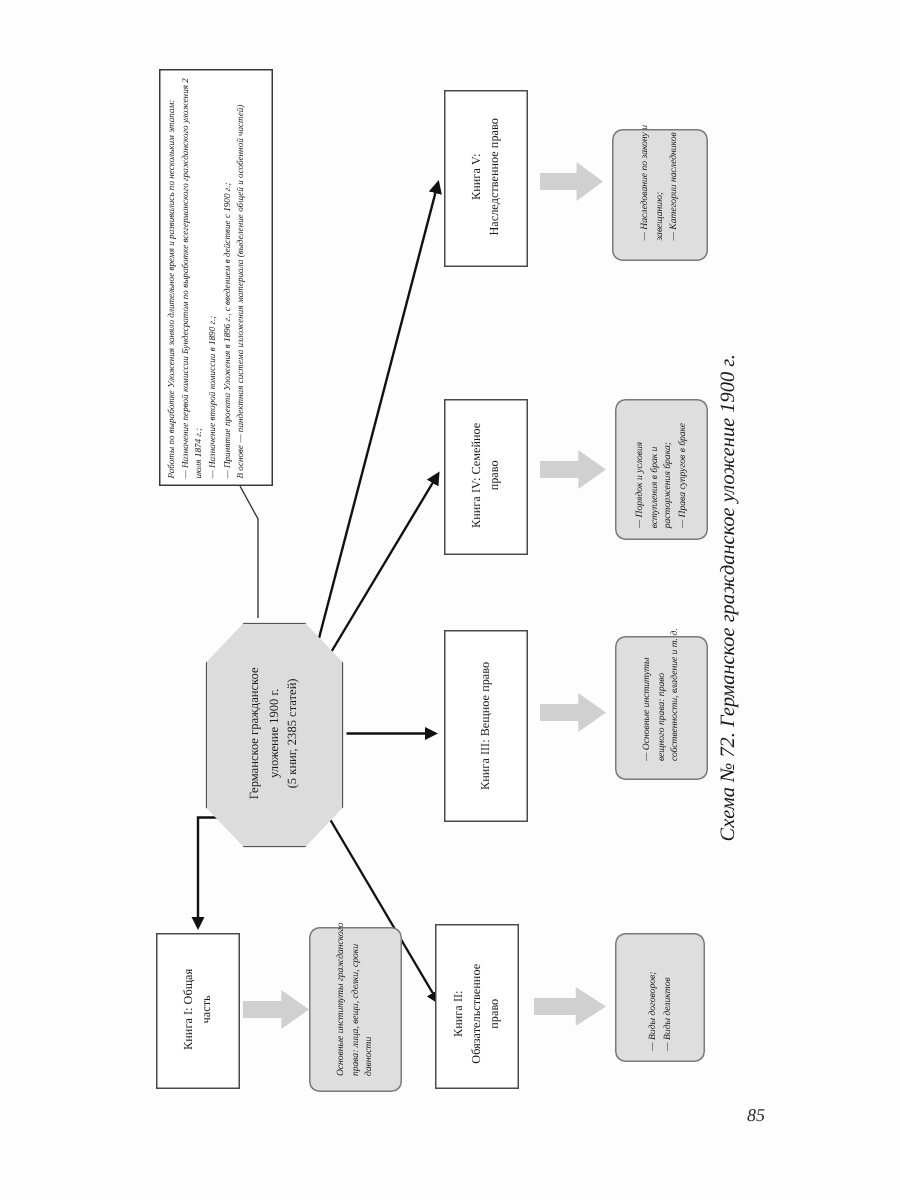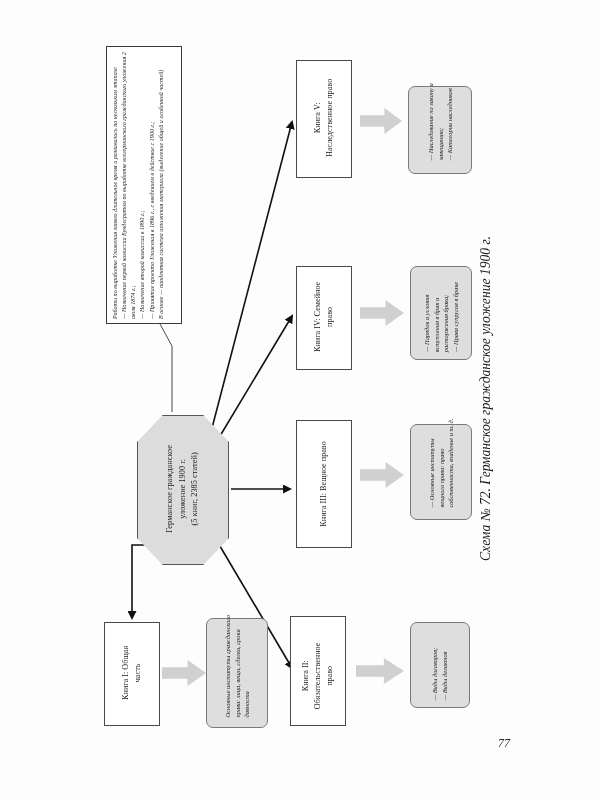--- a/index.html
+++ b/index.html
@@ -295,15 +295,15 @@
   <div class="detail-box" id="det1">
     <div class="lbl vtext">
       <p>Основные институты гражданского права: лица, вещи, сделки, сроки давности</p>
     </div>
   </div>
 
   <div id="caption">
     <div class="lbl vtext">Схема № 72. Германское гражданское уложение 1900 г.</div>
   </div>
 
-  <div id="folio">77</div>
+  <div id="folio">85</div>
 
 </div>
 
 </body></html>

